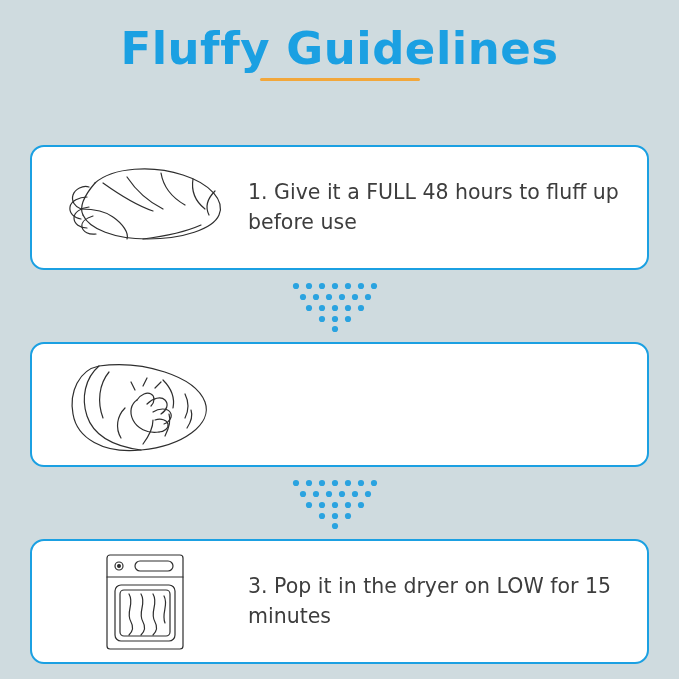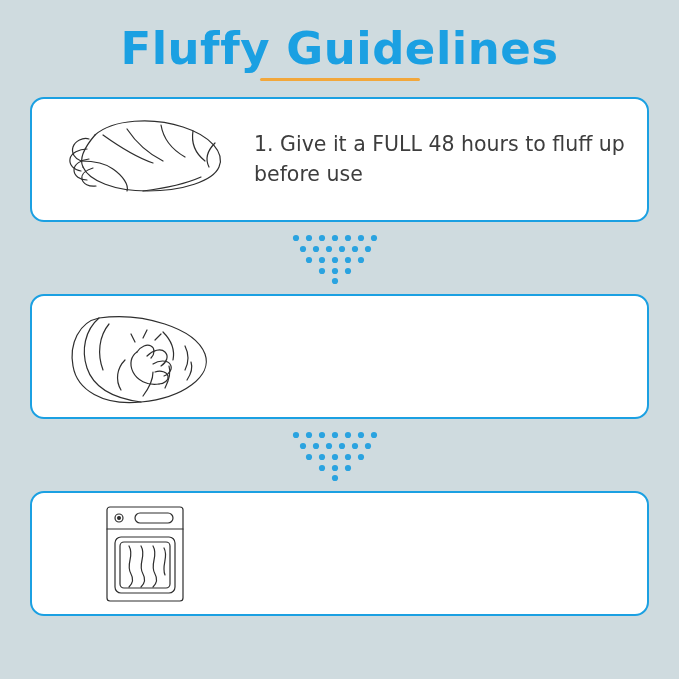--- a/index.html
+++ b/index.html
@@ -14,20 +14,21 @@
     overflow: hidden;
   }
   .page {
     position: relative;
     width: 679px;
     height: 679px;
     box-sizing: border-box;
     display: flex;
     flex-direction: column;
     align-items: center;
+    gap: 48px;
   }
   .title-wrap {
     margin-top: 26px;
     text-align: center;
     position: relative;
   }
   .title {
     font-size: 45px;
     font-weight: bold;
     color: #1ba0e2;
@@ -68,21 +69,20 @@
     align-items: center;
     justify-content: center;
   }
   .card-text {
     flex: 1;
     font-size: 20.5px;
     color: #3d3d3d;
     line-height: 1.45;
     padding-right: 14px;
     font-family: "DejaVu Sans", sans-serif;
-    margin-left: 6px;
   }
   .arrow {
     width: 120px;
     height: 58px;
     margin: 7px 0 7px 0;
     display: flex;
     align-items: center;
     justify-content: center;
   }
 </style>
@@ -216,16 +216,17 @@
             <rect x="92" y="14" width="38" height="10" rx="5"></rect>
             <rect x="72" y="38" width="60" height="56" rx="6"></rect>
             <rect x="77" y="43" width="50" height="46" rx="4"></rect>
             <path d="M86 47 C92 57, 82 65, 88 75 C92 82, 88 86, 86 88"></path>
             <path d="M98 47 C104 57, 94 65, 100 75 C104 82, 100 86, 98 88"></path>
             <path d="M110 47 C116 57, 106 65, 112 75 C116 82, 112 86, 110 88"></path>
             <path d="M121 49 C126 58, 118 66, 122 76"></path>
           </g>
         </svg>
       </div>
+      <div class="card-text">3. Pop it in the dryer on LOW for 15 minutes</div>
     </div>
 
   </div>
 </div>
 
 </body></html>

